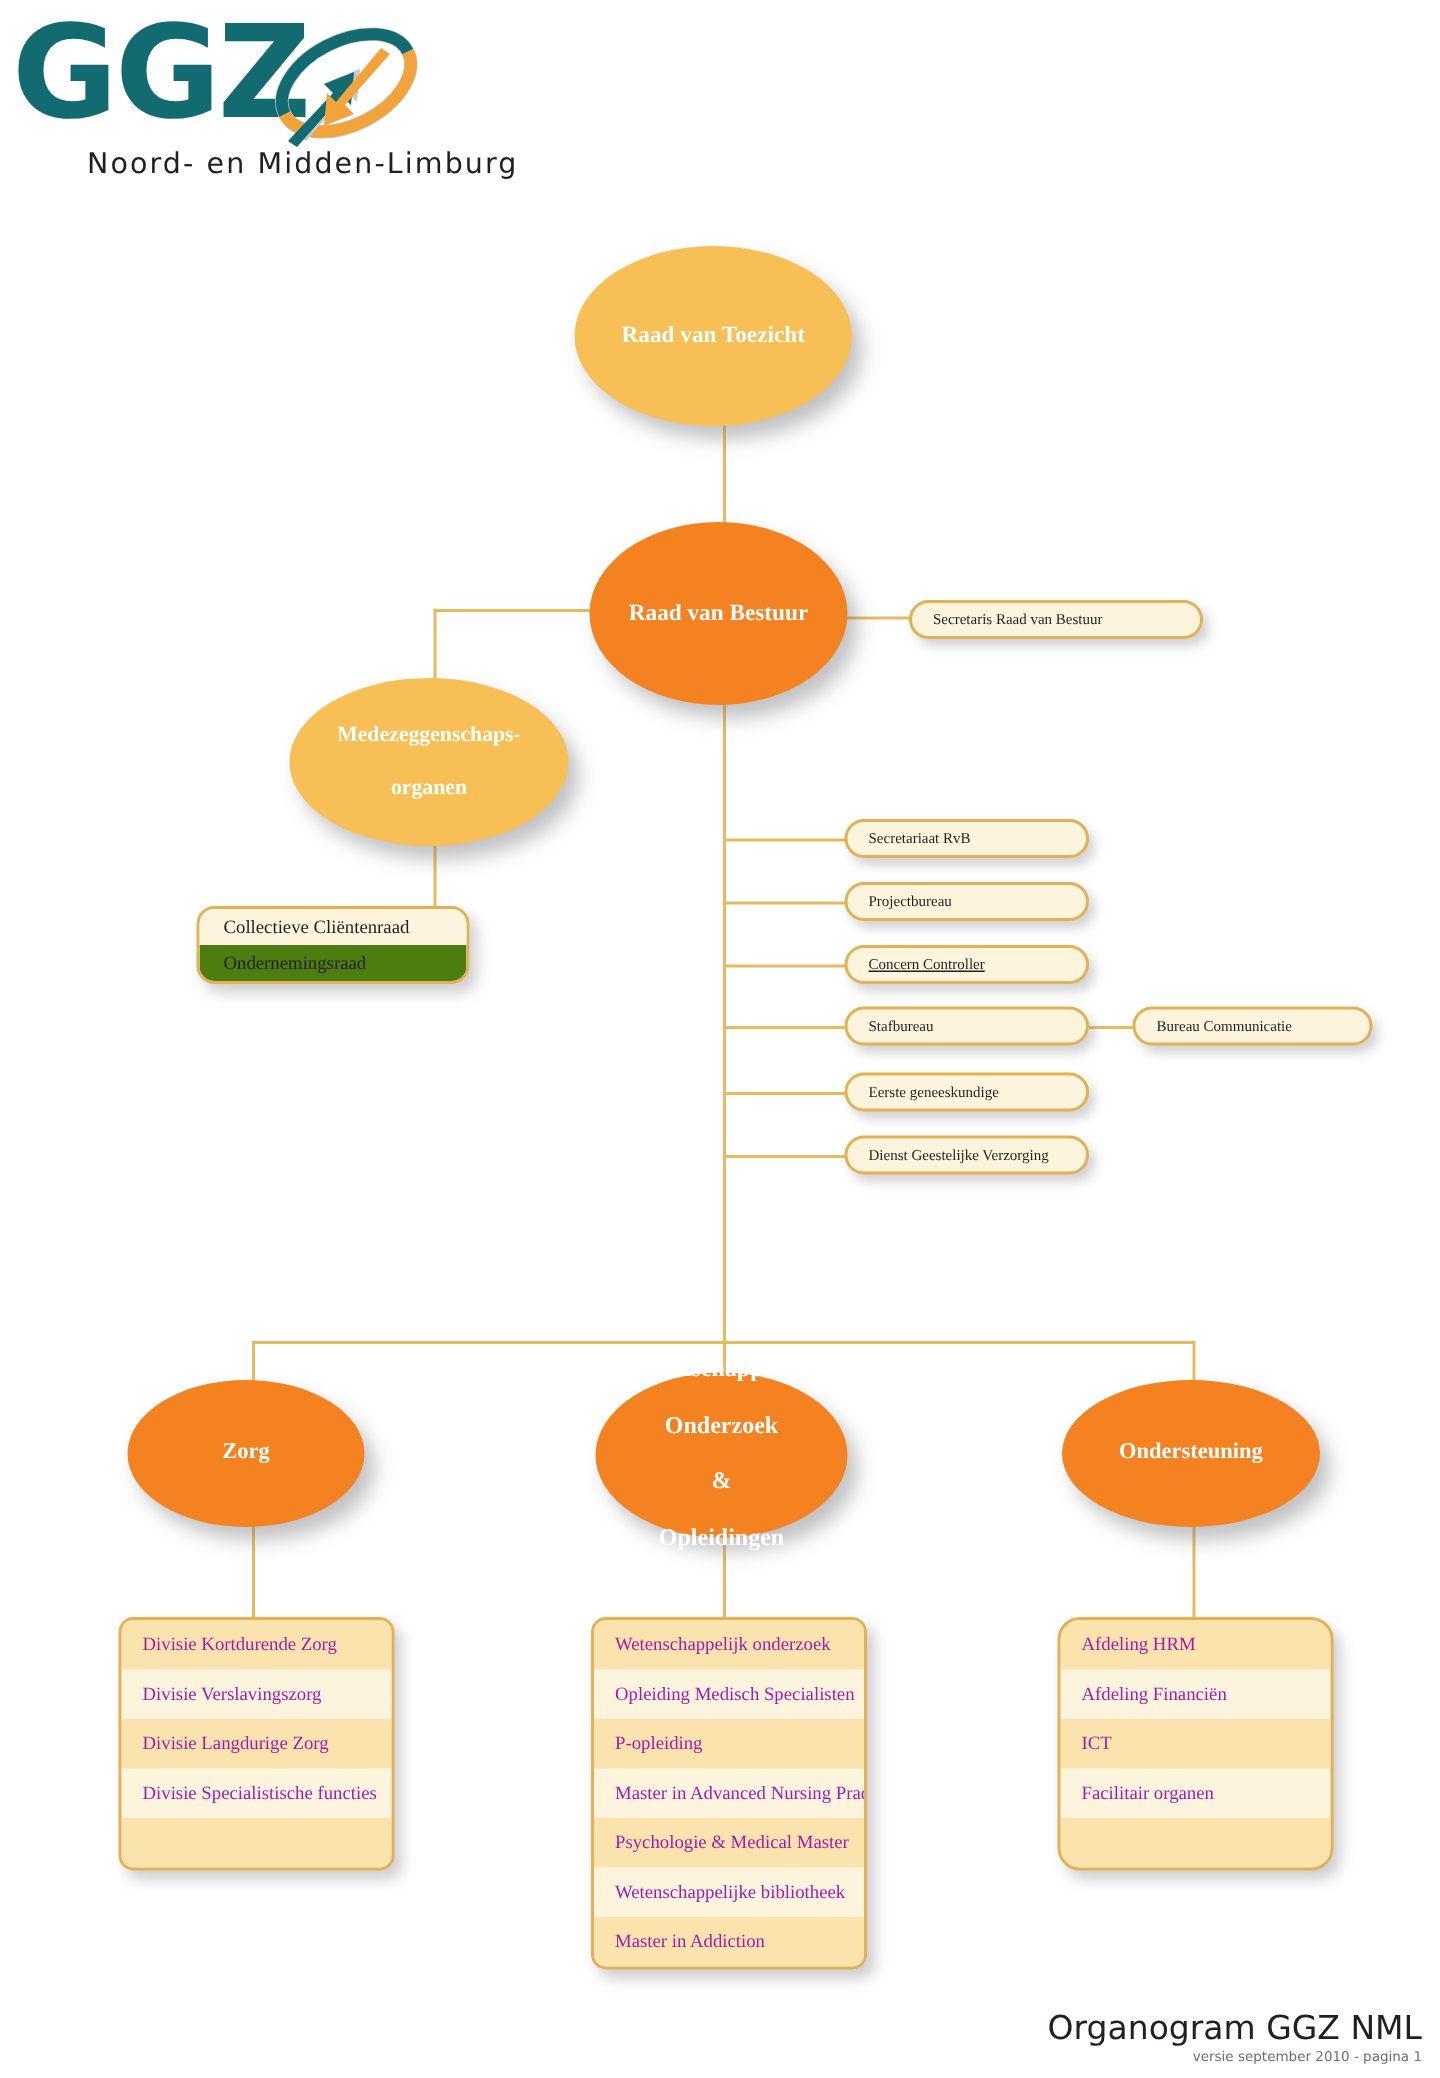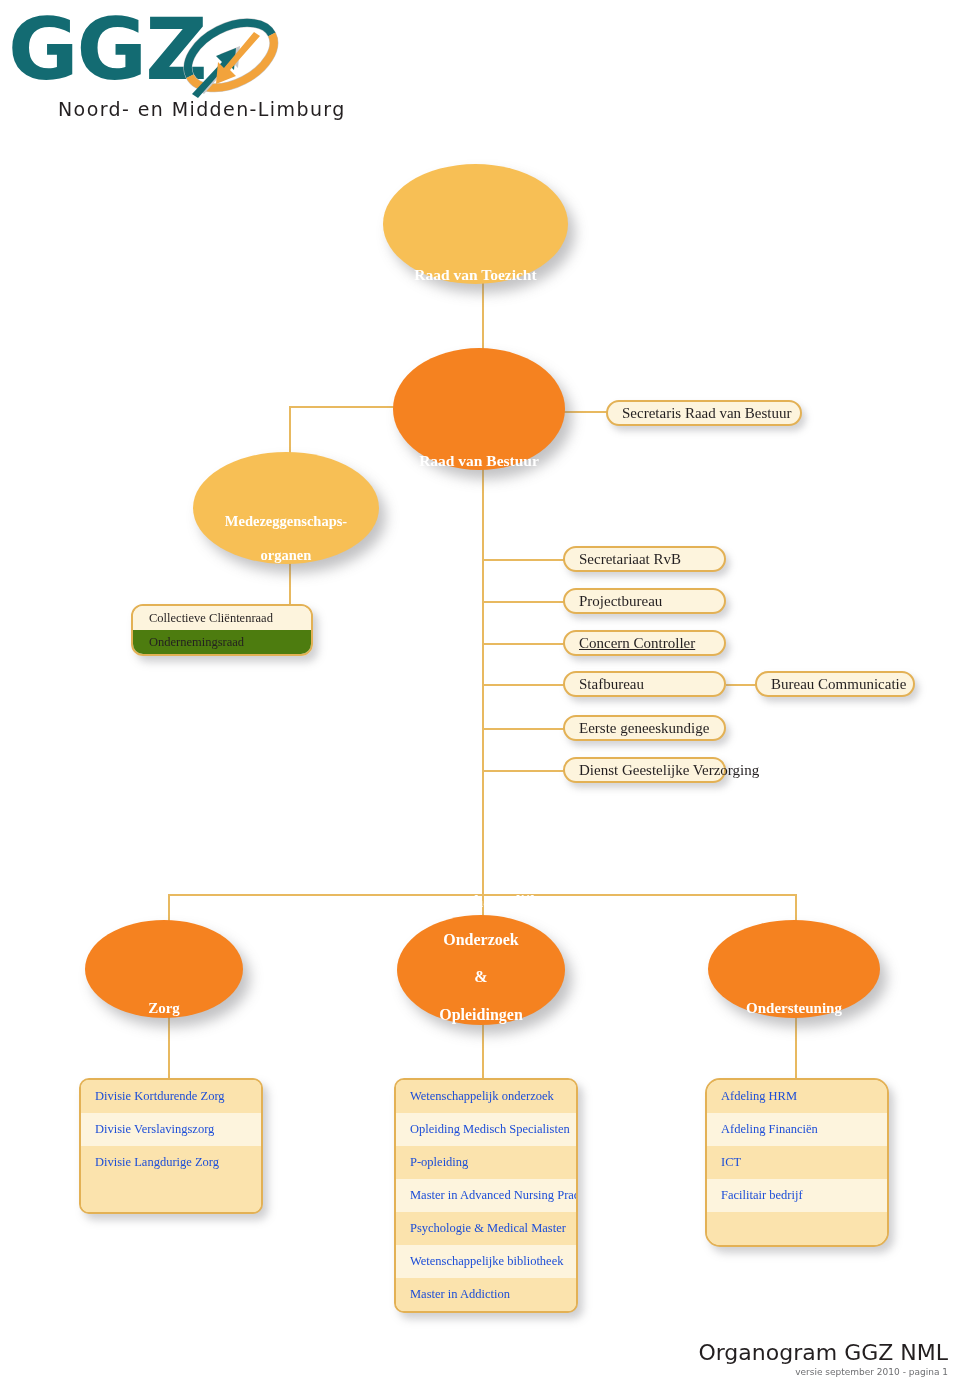--- a/index.html
+++ b/index.html
@@ -13,39 +13,39 @@
   #logo .sub{position:absolute;left:50px;top:92px;font-family:"DejaVu Sans",sans-serif;
       font-size:19px;color:#231f20;letter-spacing:1.4px;white-space:nowrap;}
   #logo svg{position:absolute;left:160px;top:0px;}
 
   
   .ln{position:absolute;background:#e8b960;}
   .lnv{width:1.6px;}
   .lnh{height:1.6px;}
 
   
-  .ell{position:absolute;border-radius:50%;display:flex;align-items:flex-end;
+  .ell{position:absolute;border-radius:50%;display:flex;align-items:center;
        justify-content:center;text-align:center;color:#ffffff;font-weight:bold;
        box-shadow:7px 9px 13px rgba(120,120,125,.45);}
   .ell span{display:block;line-height:1.18;}
   .ell.light{background:#f7bf55;}
   .ell.dark{background:#f58220;}
 
   
   .pill{position:absolute;background:#fdf4dd;border:2px solid #e3b155;
-        border-radius:14px;height:26px;line-height:23px;font-size:15px;
+        border-radius:14px;height:26px;line-height:23px;font-size:10px;
         padding-left:14px;box-sizing:border-box;color:#231f20;
         box-shadow:4px 5px 7px rgba(130,130,135,.35);white-space:nowrap;}
 
   
   .stack{position:absolute;border:2px solid #e3b155;border-radius:10px;
          overflow:hidden;box-shadow:5px 6px 9px rgba(130,130,135,.38);
          background:#fbeec8;}
   .stack .row{height:33px;line-height:33px;font-size:12.5px;padding-left:14px;
-        box-sizing:border-box;white-space:nowrap;color:#1d4ed8;}
+        box-sizing:border-box;white-space:nowrap;color:#a21caf;}
   .stack .row.a{background:#fbe3ad;}
   .stack .row.b{background:#fdf4dd;}
   .stack .row.empty{background:#fbe3ad;}
 
   
   #mz-box{position:absolute;border:2px solid #e3b155;border-radius:12px;
           overflow:hidden;box-shadow:5px 6px 9px rgba(130,130,135,.38);}
   #mz-box .row{height:24px;line-height:24px;font-size:12.5px;padding-left:16px;
           box-sizing:border-box;white-space:nowrap;}
   #mz-box .row.b{background:#fdf4dd;}
@@ -157,37 +157,38 @@
 </div>
 
 <div class="ell dark" style="left:708px;top:920px;width:172px;height:98px;font-size:15px;">
   <span>Ondersteuning</span>
 </div>
 
 <div class="stack" style="left:79px;top:1078px;width:180px;">
   <div class="row a">Divisie Kortdurende Zorg</div>
   <div class="row b">Divisie Verslavingszorg</div>
   <div class="row a">Divisie Langdurige Zorg</div>
+  <div class="row b">Divisie Specialistische functies</div>
   <div class="row empty"></div>
 </div>
 
 <div class="stack" style="left:394px;top:1078px;width:180px;">
   <div class="row a">Wetenschappelijk onderzoek</div>
   <div class="row b">Opleiding Medisch Specialisten</div>
   <div class="row a">P-opleiding</div>
   <div class="row b">Master in Advanced Nursing Practice</div>
   <div class="row a">Psychologie &amp; Medical Master</div>
   <div class="row b">Wetenschappelijke bibliotheek</div>
   <div class="row a">Master in Addiction</div>
 </div>
 
 <div class="stack" style="left:705px;top:1078px;width:180px;border-radius:15px;">
   <div class="row a">Afdeling HRM</div>
   <div class="row b">Afdeling Financiën</div>
   <div class="row a">ICT</div>
-  <div class="row b">Facilitair bedrijf</div>
+  <div class="row b">Facilitair organen</div>
   <div class="row empty"></div>
 </div>
 
 <div id="footer">
   <div class="t1">Organogram GGZ NML</div>
   <div class="t2">versie september 2010 - pagina 1</div>
 </div>
 
 </body></html>

